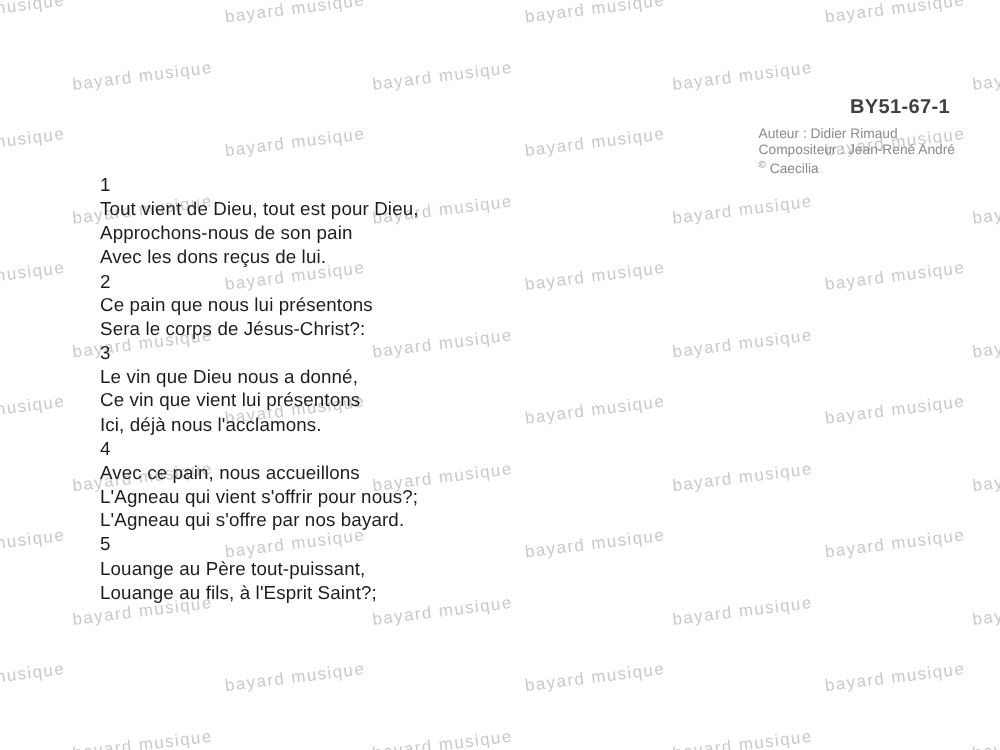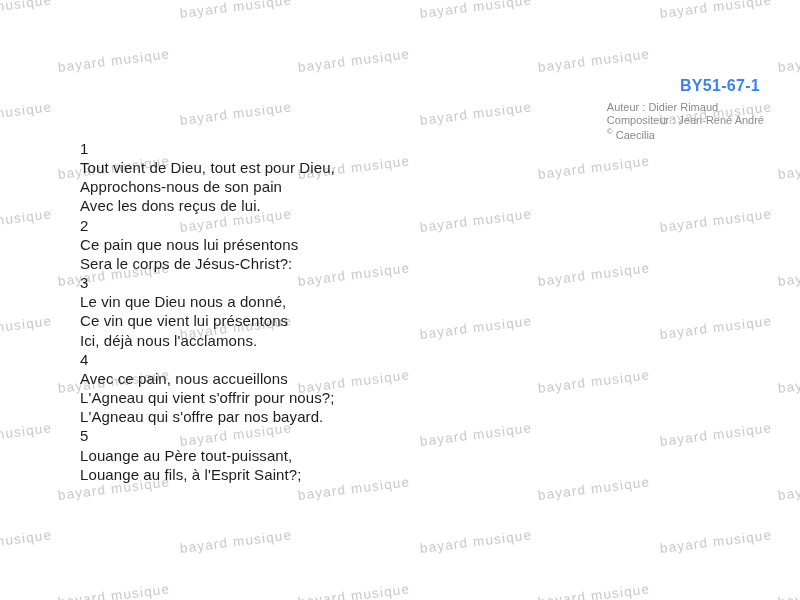--- a/index.html
+++ b/index.html
@@ -49,21 +49,21 @@
     letter-spacing: -0.3px;
     color: #111111;
   }
   .ref {
     position: absolute;
     top: 77px;
     right: 40px;
     font-size: 16px;
     font-weight: bold;
     letter-spacing: 0.3px;
-    color: #3b82f6;
+    color: #404040;
   }
   .credits {
     position: absolute;
     top: 101px;
     right: 36px;
     text-align: left;
     font-size: 11px;
     line-height: 12.5px;
   }
   .credits .copyright {

